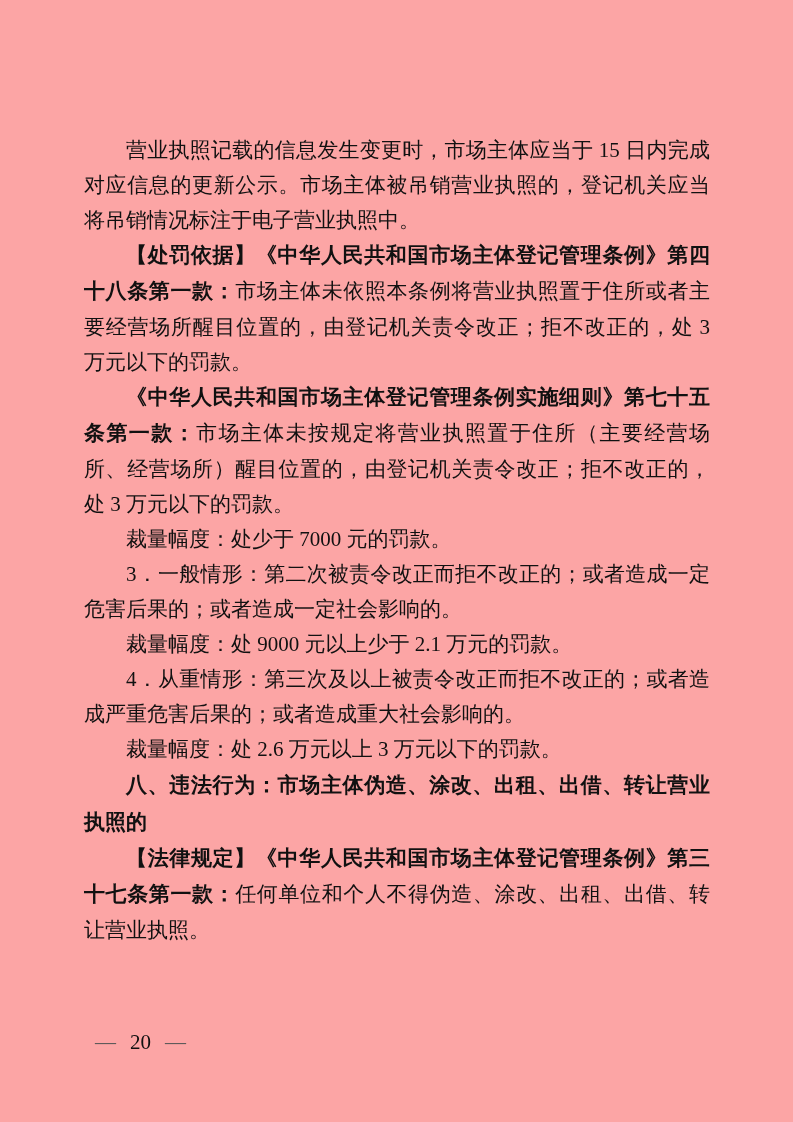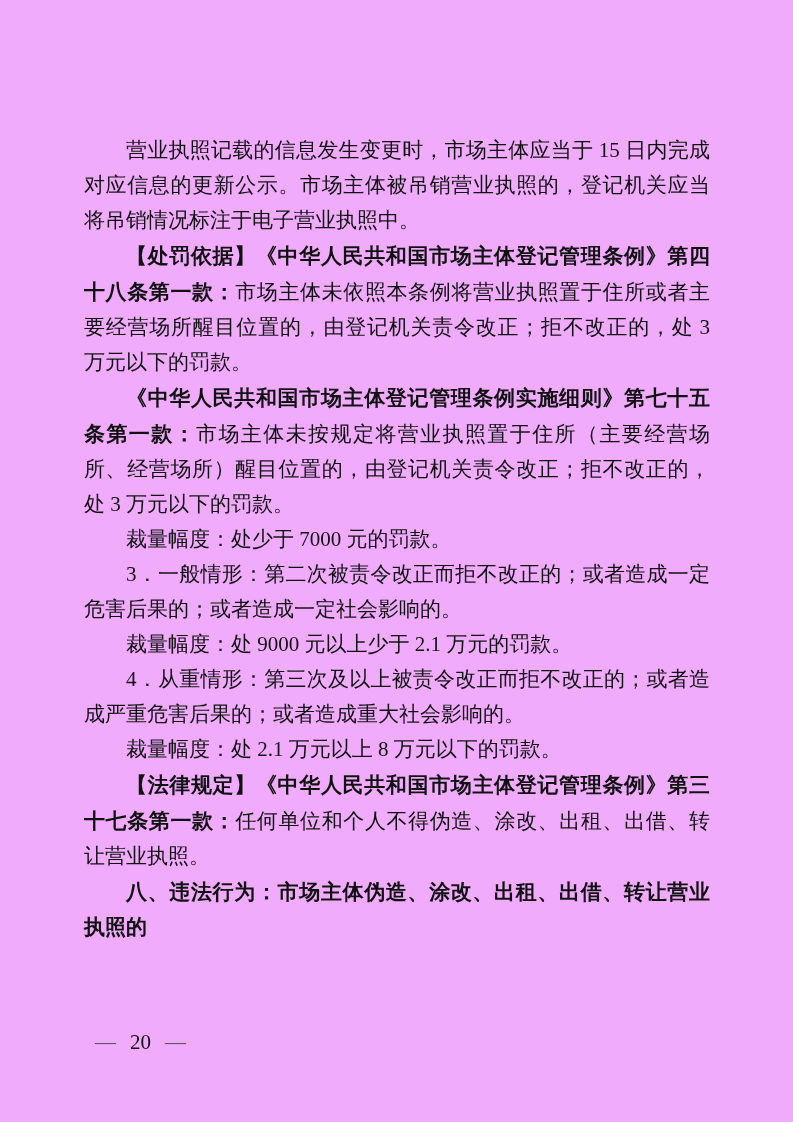--- a/index.html
+++ b/index.html
@@ -4,21 +4,21 @@
 <style>
   html, body {
     margin: 0;
     padding: 0;
     background: #e8e8e8;
   }
   .page {
     position: relative;
     width: 793px;
     height: 1122px;
-    background: #f0abfc;
+    background: #fca5a5;
     margin: 0 auto;
     overflow: hidden;
     color: #000000;
   }
   .doc-body {
     position: absolute;
     left: 84px;
     top: 133px;
     width: 626px;
     font-family: "Liberation Serif", "DejaVu Serif", serif;
@@ -29,21 +29,21 @@
     text-justify: inter-ideograph;
   }
   .para {
     margin: 0;
     padding: 0;
     text-indent: 42px;
     word-break: break-all;
   }
   .para .b {
     font-weight: 700;
-    font-family: Liberation Sans, sans-serif;
+    font-family: Liberation Mono, monospace;
   }
   .para.heading {
     font-weight: 700;
     font-family: "Liberation Sans", "DejaVu Sans", sans-serif;
   }
   .footer {
     position: absolute;
     left: 95px;
     top: 1028px;
     display: inline-flex;
@@ -67,23 +67,23 @@
 
 <div class="page">
   <div class="doc-body">
       <p class="para"><span>营业执照记载的信息发生变更时，市场主体应当于 15 日内完成对应信息的更新公示。市场主体被吊销营业执照的，登记机关应当将吊销情况标注于电子营业执照中。</span></p>
       <p class="para"><span class="b">【处罚依据】《中华人民共和国市场主体登记管理条例》第四十八条第一款：</span><span>市场主体未依照本条例将营业执照置于住所或者主要经营场所醒目位置的，由登记机关责令改正；拒不改正的，处 3 万元以下的罚款。</span></p>
       <p class="para"><span class="b">《中华人民共和国市场主体登记管理条例实施细则》第七十五条第一款：</span><span>市场主体未按规定将营业执照置于住所（主要经营场所、经营场所）醒目位置的，由登记机关责令改正；拒不改正的，处 3 万元以下的罚款。</span></p>
       <p class="para"><span>裁量幅度：处少于 7000 元的罚款。</span></p>
       <p class="para"><span>3．一般情形：第二次被责令改正而拒不改正的；或者造成一定危害后果的；或者造成一定社会影响的。</span></p>
       <p class="para"><span>裁量幅度：处 9000 元以上少于 2.1 万元的罚款。</span></p>
       <p class="para"><span>4．从重情形：第三次及以上被责令改正而拒不改正的；或者造成严重危害后果的；或者造成重大社会影响的。</span></p>
-      <p class="para"><span>裁量幅度：处 2.1 万元以上 8 万元以下的罚款。</span></p>
+      <p class="para"><span>裁量幅度：处 2.6 万元以上 3 万元以下的罚款。</span></p>
+      <p class="para heading"><span class="b">八、违法行为：市场主体伪造、涂改、出租、出借、转让营业执照的</span></p>
       <p class="para"><span class="b">【法律规定】《中华人民共和国市场主体登记管理条例》第三十七条第一款：</span><span>任何单位和个人不得伪造、涂改、出租、出借、转让营业执照。</span></p>
-      <p class="para heading"><span class="b">八、违法行为：市场主体伪造、涂改、出租、出借、转让营业执照的</span></p>
       <p class="para"></p>
     </div>
   <div class="footer">
     <span class="dash">—</span>
     <span class="num">20</span>
     <span class="dash">—</span>
   </div>
 </div>
 
 </body></html>

